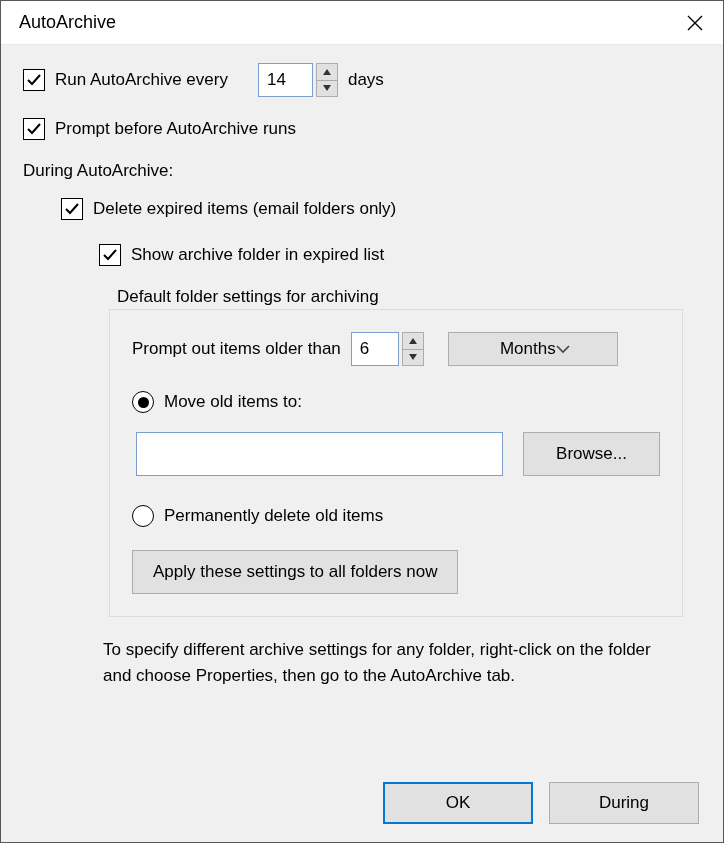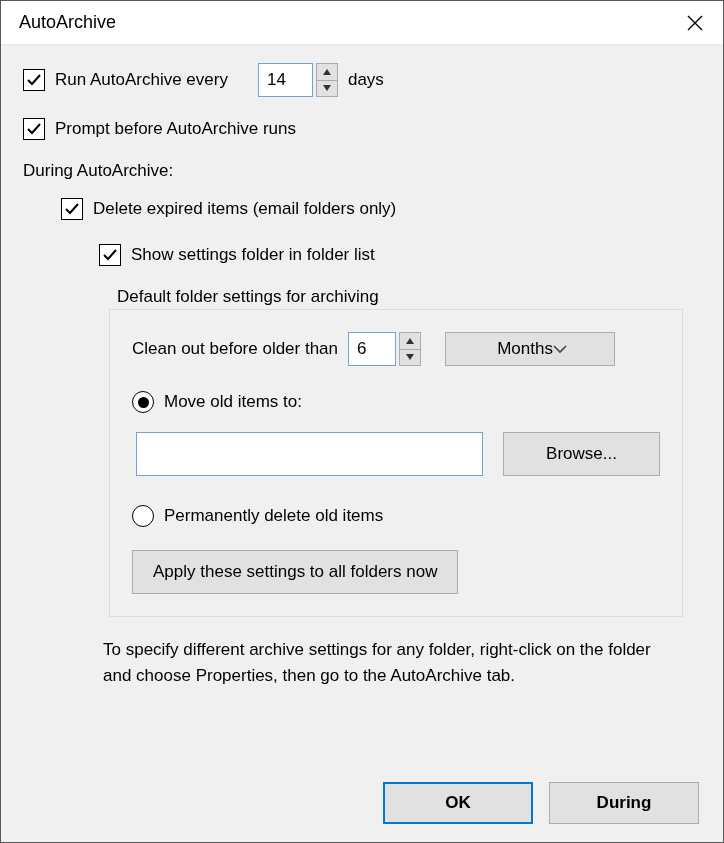--- a/index.html
+++ b/index.html
@@ -146,21 +146,21 @@
       align-items: stretch;
       margin-left: 4px;
     }
     .path-input {
       flex: 1;
       height: 44px;
       border: 1px solid #7a9fd0;
       background: #fff;
     }
     .browse-btn {
-      width: 157px;
+      width: 137px;
       height: 44px;
       background: #e1e1e1;
       border: 1px solid #adadad;
       display: flex;
       align-items: center;
       justify-content: center;
       font-size: 17px;
     }
     .apply-btn {
       margin-top: 20px;
@@ -178,21 +178,20 @@
       margin-right: 24px;
       line-height: 1.55;
       margin-bottom: 22px;
     }
     .footer {
       position: absolute;
       right: 24px;
       bottom: 18px;
       display: flex;
       gap: 16px;
-      font-weight: bold;
     }
     .btn {
       width: 150px;
       height: 42px;
       background: #e1e1e1;
       border: 1px solid #adadad;
       display: flex;
       align-items: center;
       justify-content: center;
       font-size: 17px;
@@ -262,28 +261,28 @@
       <span>Delete expired items (email folders only)</span>
     </div>
 
 
     <div class="row indent2">
       <span class="chk">
         <svg viewBox="0 0 16 16">
             <path d="M2 8 L6 12 L14 3" stroke="#000" stroke-width="2" fill="none"></path>
           </svg>
       </span>
-      <span>Show settings folder in folder list</span>
+      <span>Show archive folder in expired list</span>
     </div>
 
     <div class="fieldset-label">Default folder settings for archiving</div>
     <div class="fieldset">
 
       <div class="row" style="margin-bottom:22px;">
-        <span>Clean out before older than</span>
+        <span>Prompt out items older than</span>
         <span class="spinner-wrap">
           <input class="spinner-input" style="width: 48px;" value="6">
           <span class="spinner-btns">
             <span class="spin">
                 <svg viewBox="0 0 8 6">
                   <path d="M0 6 L4 0 L8 6 Z" fill="#333"></path>
                 </svg>
               </span>
             <span class="spin">
                 <svg viewBox="0 0 8 6">

